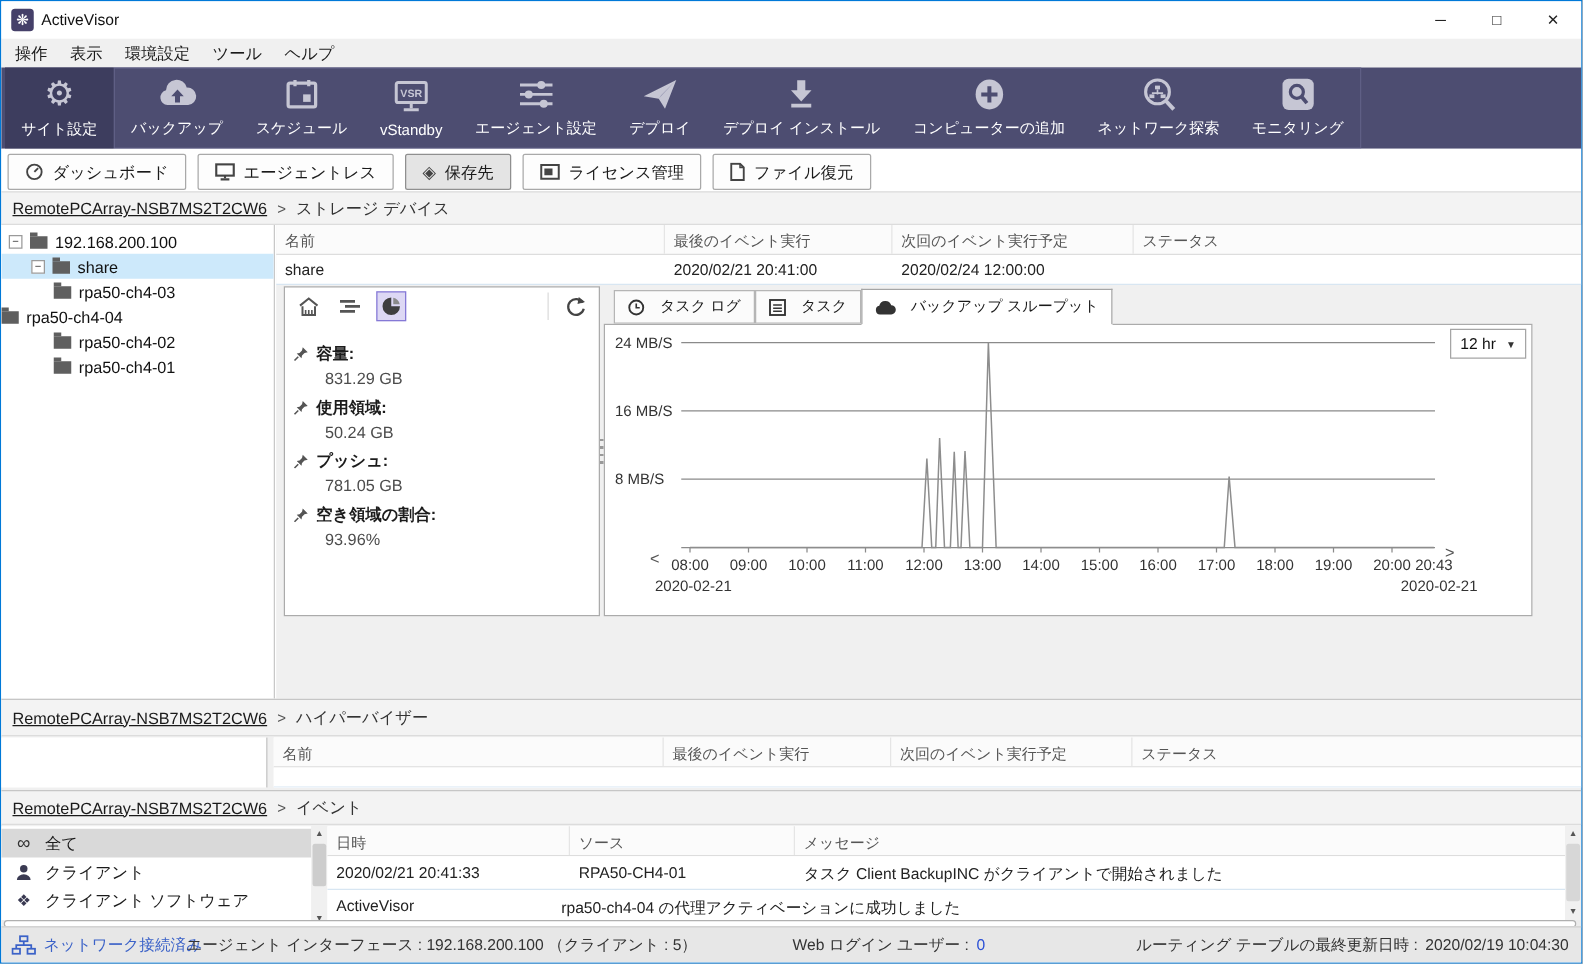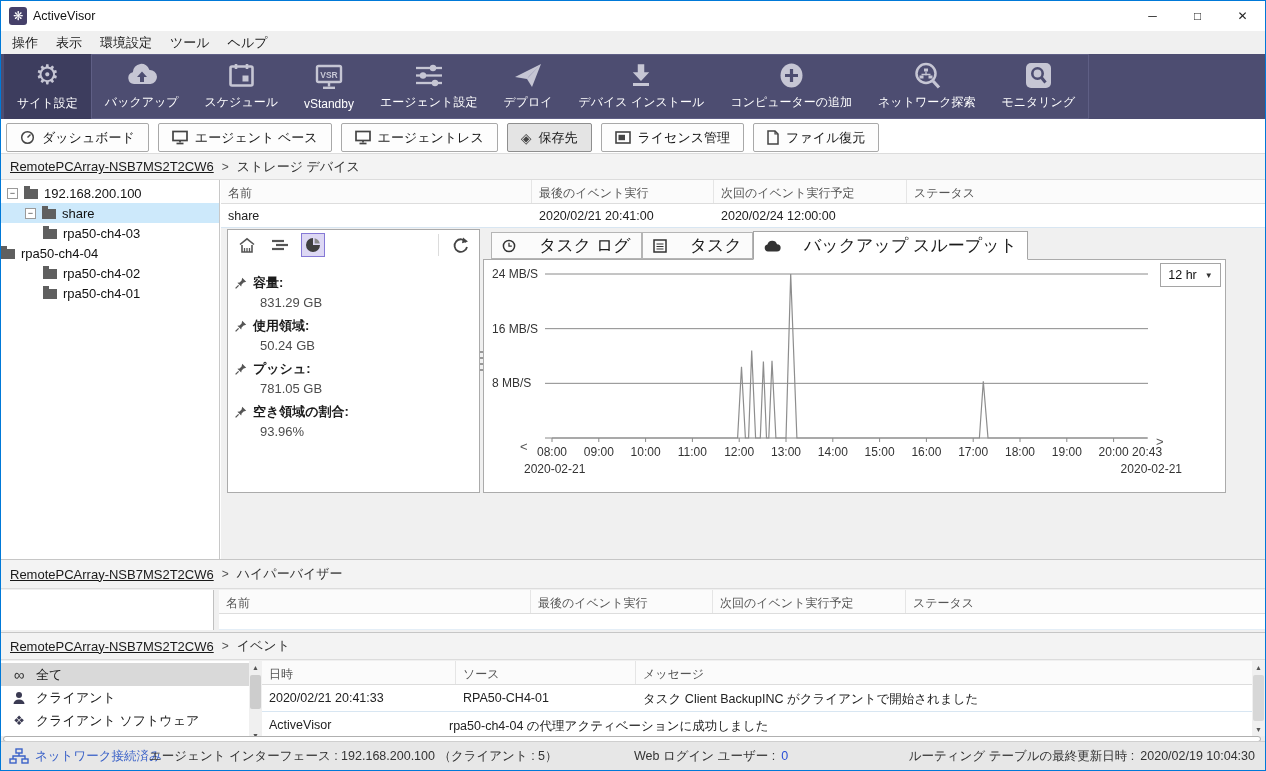--- a/index.html
+++ b/index.html
@@ -60,21 +60,21 @@
   .info-tbtn.selected { border:1px solid #8579d6; background:#ddd8f4; }
   .info-sep { width:1px; height:22px; background:#dcdcdc; margin-left:auto; }
   .props { padding:12px 6px 0 7px; }
   .prop-label { display:flex; align-items:center; gap:6px; font-weight:bold; font-size:13px; color:#1c1c1c; height:21px; }
   .prop-value { padding-left:25px; font-size:13px; color:#4c4c4c; height:22px; line-height:20px; }
   .splitter { position:absolute; top:1px; left:259px; width:3px; height:264px; cursor:col-resize; }
   .splitter i { position:absolute; left:0; top:122px; width:3px; height:22px; background:repeating-linear-gradient(#999 0 2px, transparent 2px 6px); display:block; }
 
   .chart-wrap { position:absolute; top:2px; left:262px; width:743px; height:263px; }
   .chart-tabs { height:29px; display:flex; align-items:flex-end; padding-left:8px; }
-  .ctab { display:inline-flex; align-items:center; gap:23px; height:27px; padding:0 10px; font-size:17px; color:#1a1a1a; border:1px solid #b5b5b5; background:#fbfbfb; cursor:pointer; position:relative; white-space:nowrap; }
+  .ctab { display:inline-flex; align-items:center; gap:12px; height:27px; padding:0 10px; font-size:12px; color:#1a1a1a; border:1px solid #b5b5b5; background:#fbfbfb; cursor:pointer; position:relative; white-space:nowrap; }
   .ctab.selected { background:#fff; height:29px; border-color:#a5a5a5; border-bottom:1px solid #fff; z-index:2; margin-bottom:-1px; }
   .ctab .ticon { display:flex; align-items:center; }
   .chart-box { position:relative; width:743px; height:234px; background:#fff; border:1px solid #ababab; z-index:1; }
   .range-select { position:absolute; top:3px; right:4px; width:61px; height:24px; border:1px solid #a5a5a5; background:#fff; display:flex; align-items:center; justify-content:center; gap:8px; font-size:12.5px; color:#111; cursor:pointer; }
   .range-select .arr { font-size:8px; color:#333; }
 
   
   .sect2 { position:absolute; top:558px; left:0; right:0; height:73px; background:#f0f0f0; }
   #crumb2 { height:30px; }
   .s2-left { position:absolute; top:31px; left:0; bottom:2px; width:213px; background:#fff; border-right:1px solid #c0c0c0; }
@@ -217,21 +217,21 @@
         </div>
         <div class="tb-item">
           <div class="tb-icon">
             <span class="ticon">
               <svg width="26" height="26" viewBox="0 0 26 26">
                 <path d="M13 2 v9 M13 17 l-6.5-7 h4 v-8 h5 v8 h4 Z" fill="#c6c6d4" stroke="#c6c6d4" stroke-width="1.5"></path>
                 <line x1="5" y1="21.5" x2="21" y2="21.5" stroke="#c6c6d4" stroke-width="3"></line>
               </svg>
             </span>
           </div>
-          <div class="tb-label">デバイス インストール</div>
+          <div class="tb-label">デプロイ インストール</div>
         </div>
         <div class="tb-item">
           <div class="tb-icon">
             <span class="ticon">
               <svg width="27" height="27" viewBox="0 0 27 27">
                 <ellipse cx="13.5" cy="13.5" rx="11" ry="12" fill="#c6c6d4"></ellipse>
                 <path d="M13.5 7 v13 M7 13.5 h13" stroke="#4d4d71" stroke-width="3.2"></path>
               </svg>
             </span>
           </div>
@@ -271,30 +271,20 @@
 
   <div class="viewtabs">
       <div class="vtab">
         <span class="ticon">
           <svg width="15" height="15" viewBox="0 0 16 16">
             <circle cx="8" cy="8" r="6.2" fill="none" stroke="#444" stroke-width="1.6"></circle>
             <line x1="8" y1="8" x2="11.2" y2="4.8" stroke="#444" stroke-width="1.6"></line>
           </svg>
         </span>
         <span>ダッシュボード</span>
-      </div>
-      <div class="vtab">
-        <span class="ticon">
-          <svg width="16" height="15" viewBox="0 0 16 15">
-            <rect x="1" y="1.5" width="14" height="9" fill="none" stroke="#444" stroke-width="1.7"></rect>
-            <line x1="8" y1="10.5" x2="8" y2="12.5" stroke="#444" stroke-width="1.7"></line>
-            <line x1="4.5" y1="13.5" x2="11.5" y2="13.5" stroke="#444" stroke-width="1.7"></line>
-          </svg>
-        </span>
-        <span>エージェント ベース</span>
       </div>
       <div class="vtab">
         <span class="ticon">
           <svg width="16" height="15" viewBox="0 0 16 15">
             <rect x="1" y="1.5" width="14" height="9" fill="none" stroke="#444" stroke-width="1.7"></rect>
             <line x1="8" y1="10.5" x2="8" y2="12.5" stroke="#444" stroke-width="1.7"></line>
             <line x1="4.5" y1="13.5" x2="11.5" y2="13.5" stroke="#444" stroke-width="1.7"></line>
           </svg>
         </span>
         <span>エージェントレス</span>

